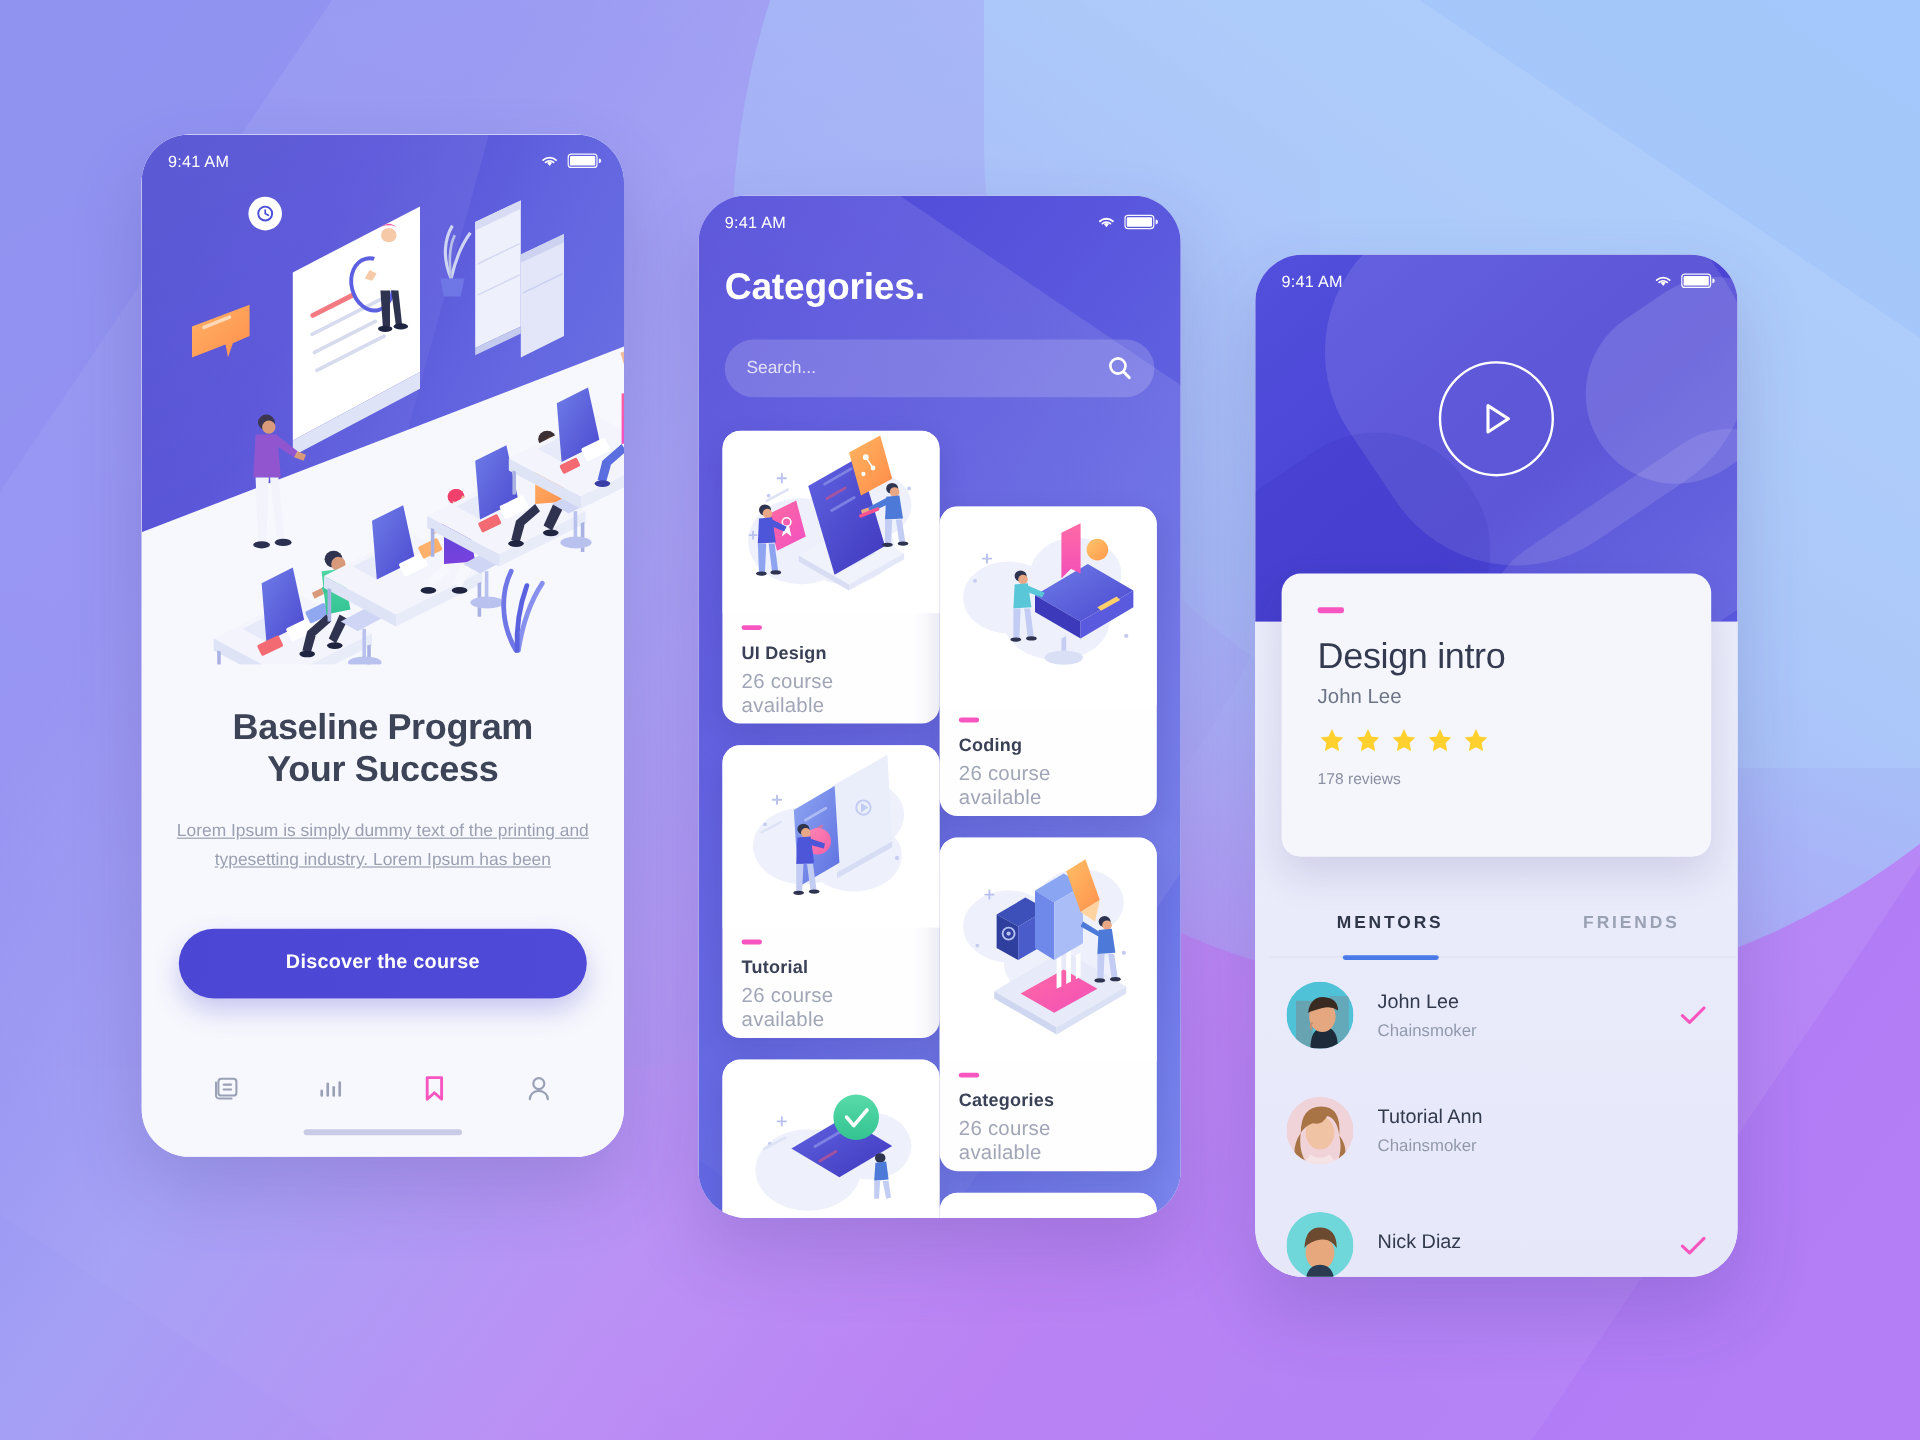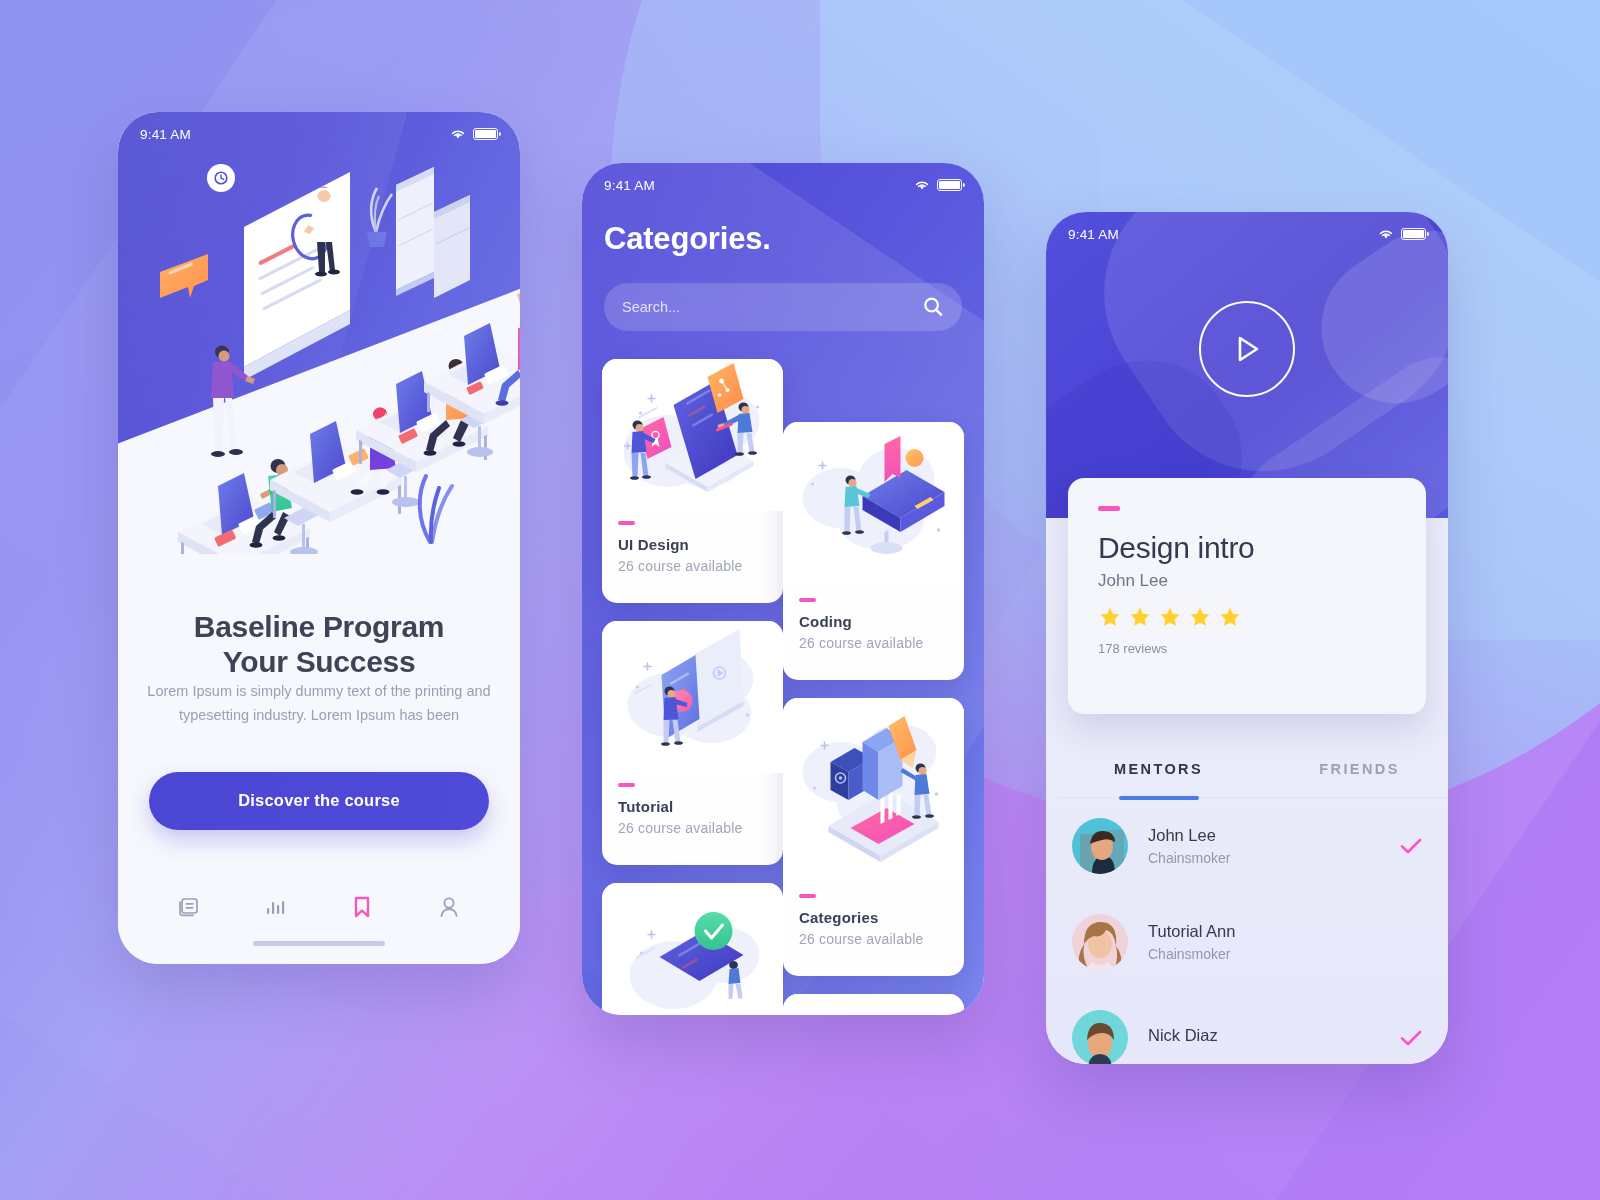--- a/index.html
+++ b/index.html
@@ -99,27 +99,27 @@
   .p1-hero-bluebg2 {
     position: absolute; left: 0; top: 0; width: 72%; height: 100%;
     background: linear-gradient(150deg, rgba(255,255,255,0.09), rgba(255,255,255,0));
     clip-path: polygon(0 0, 100% 0, 58% 100%, 0 100%);
   }
   .p1-body {
     position: absolute; left: 0; top: 442px; width: 100%; bottom: 0;
     background: #f7f8fd;
   }
   .p1-title {
-    text-align: center; margin-top: 56px;
+    text-align: center; margin-top: 36px;
     font-size: 30px; font-weight: 700; color: #3d4457; line-height: 1.15;
     letter-spacing: -.3px;
   }
   .p1-sub {
-    text-align: center; padding: 0 24px;
-    font-size: 14.5px; color: #9aa0b1; line-height: 1.68;
+    text-align: center; margin-top: 22px; padding: 0 24px;
+    font-size: 14.5px; color: #9aa0b1; line-height: 1.68; text-decoration: underline;
   }
   .p1-cta {
     display: block; margin: 44px auto 0; width: 340px; height: 58px;
     border: none; border-radius: 29px; cursor: pointer;
     background: linear-gradient(100deg, #4b46d4, #4f4ad8);
     color: #fff; font-size: 16.5px; font-weight: 700;
     font-family: "Liberation Sans", sans-serif;
     box-shadow: 0 10px 22px rgba(75,70,212,0.28);
     letter-spacing: .2px;
   }
@@ -169,21 +169,21 @@
   .p2-col.right { padding-top: 63px; }
   .cat-card {
     background: #fefeff; border-radius: 15px; overflow: hidden;
     box-shadow: 0 10px 24px rgba(40,30,110,0.16);
     flex: 0 0 auto;
   }
   .cat-art { height: 152px; position: relative; overflow: hidden; background: #fff; }
   .cat-meta { padding: 10px 16px 18px; }
   .cat-dash { width: 17px; height: 4px; border-radius: 2px; background: #f756c0; margin-bottom: 11px; }
   .cat-name { font-size: 15px; font-weight: 700; color: #3a4055; letter-spacing: .2px; }
-  .cat-count { font-size: 14px; color: #a0a6b6; margin-top: 5px; letter-spacing: .2px; }
+  .cat-count { font-size: 17px; color: #a0a6b6; margin-top: 5px; letter-spacing: .2px; }
 
   
   .p3-bg {
     position: absolute; left: 0; top: 0; width: 100%; height: 306px;
     overflow: hidden;
     background: linear-gradient(140deg, #5250dc 0%, #4c45d6 40%, #4a43d4 60%, #5a5ae0 100%);
   }
   .p3-sh1 {
     position: absolute; left: 70px; top: -70px; width: 330px; height: 310px;
     border-radius: 120px; transform: rotate(-34deg);

